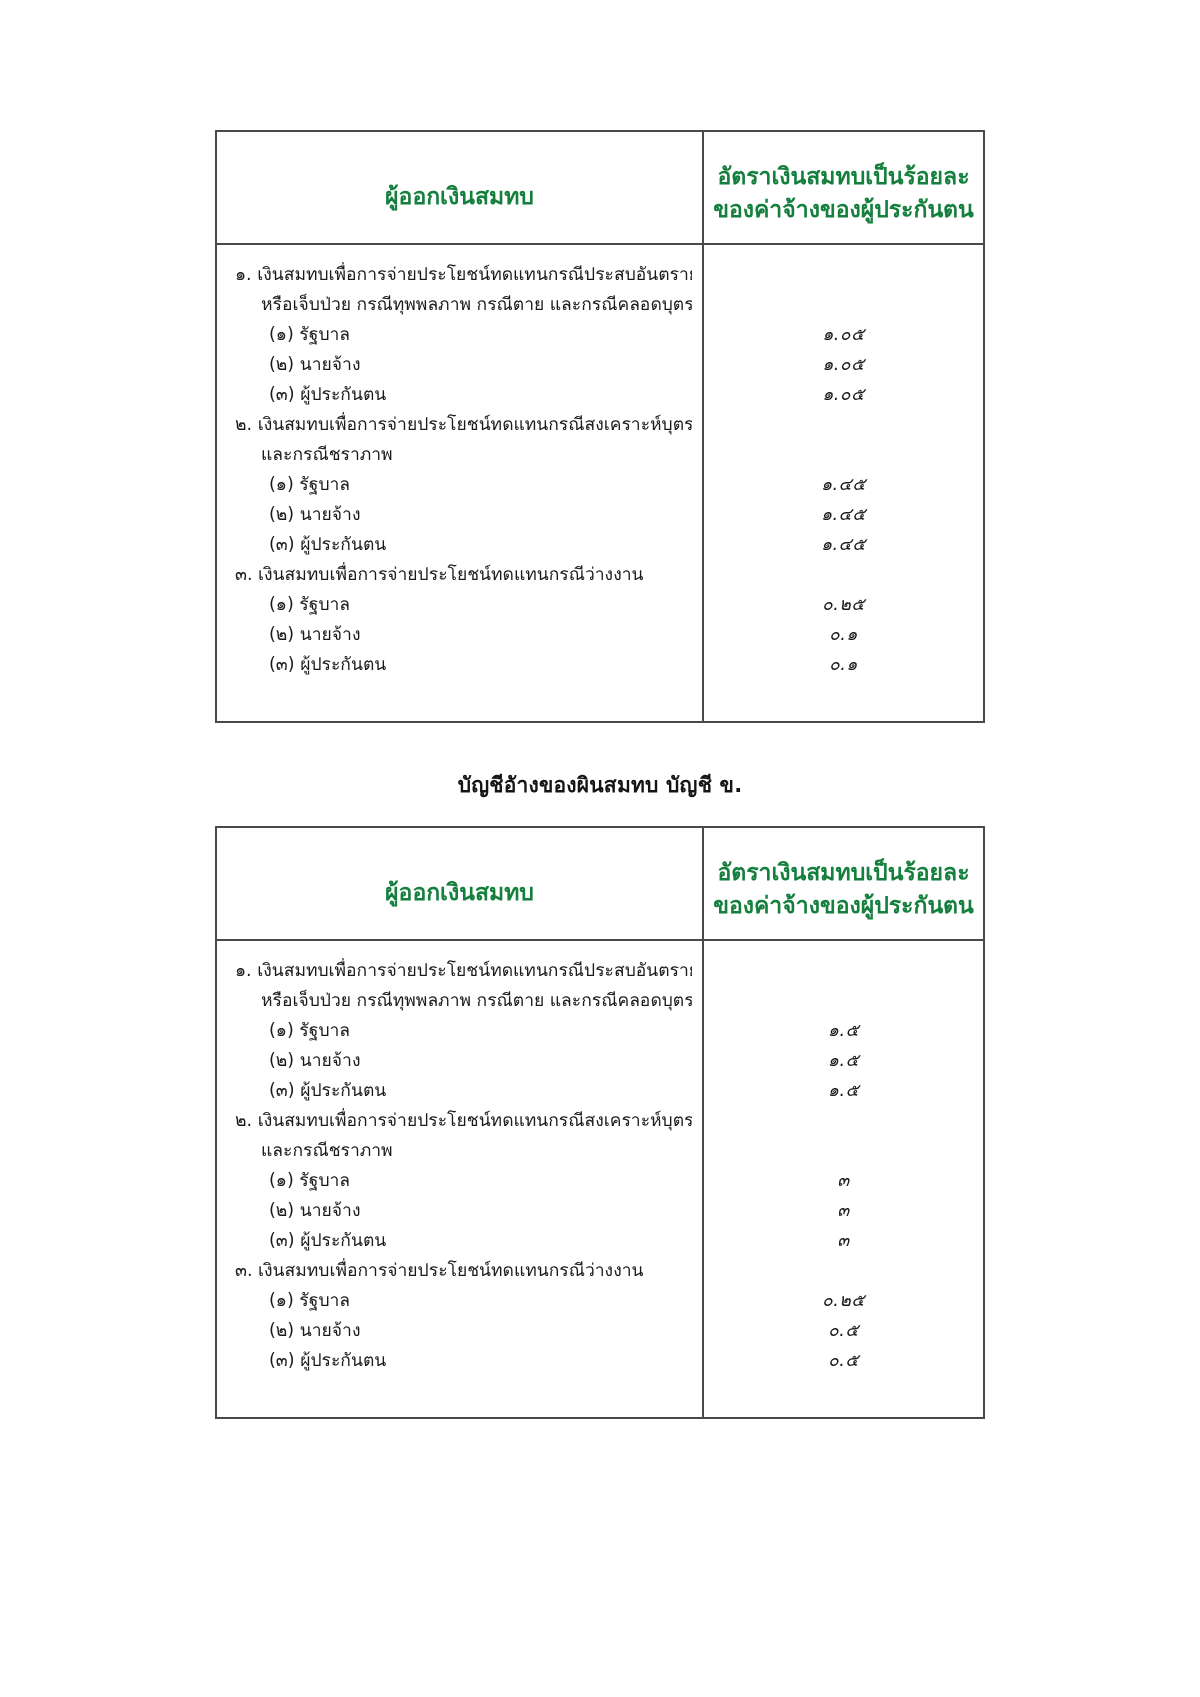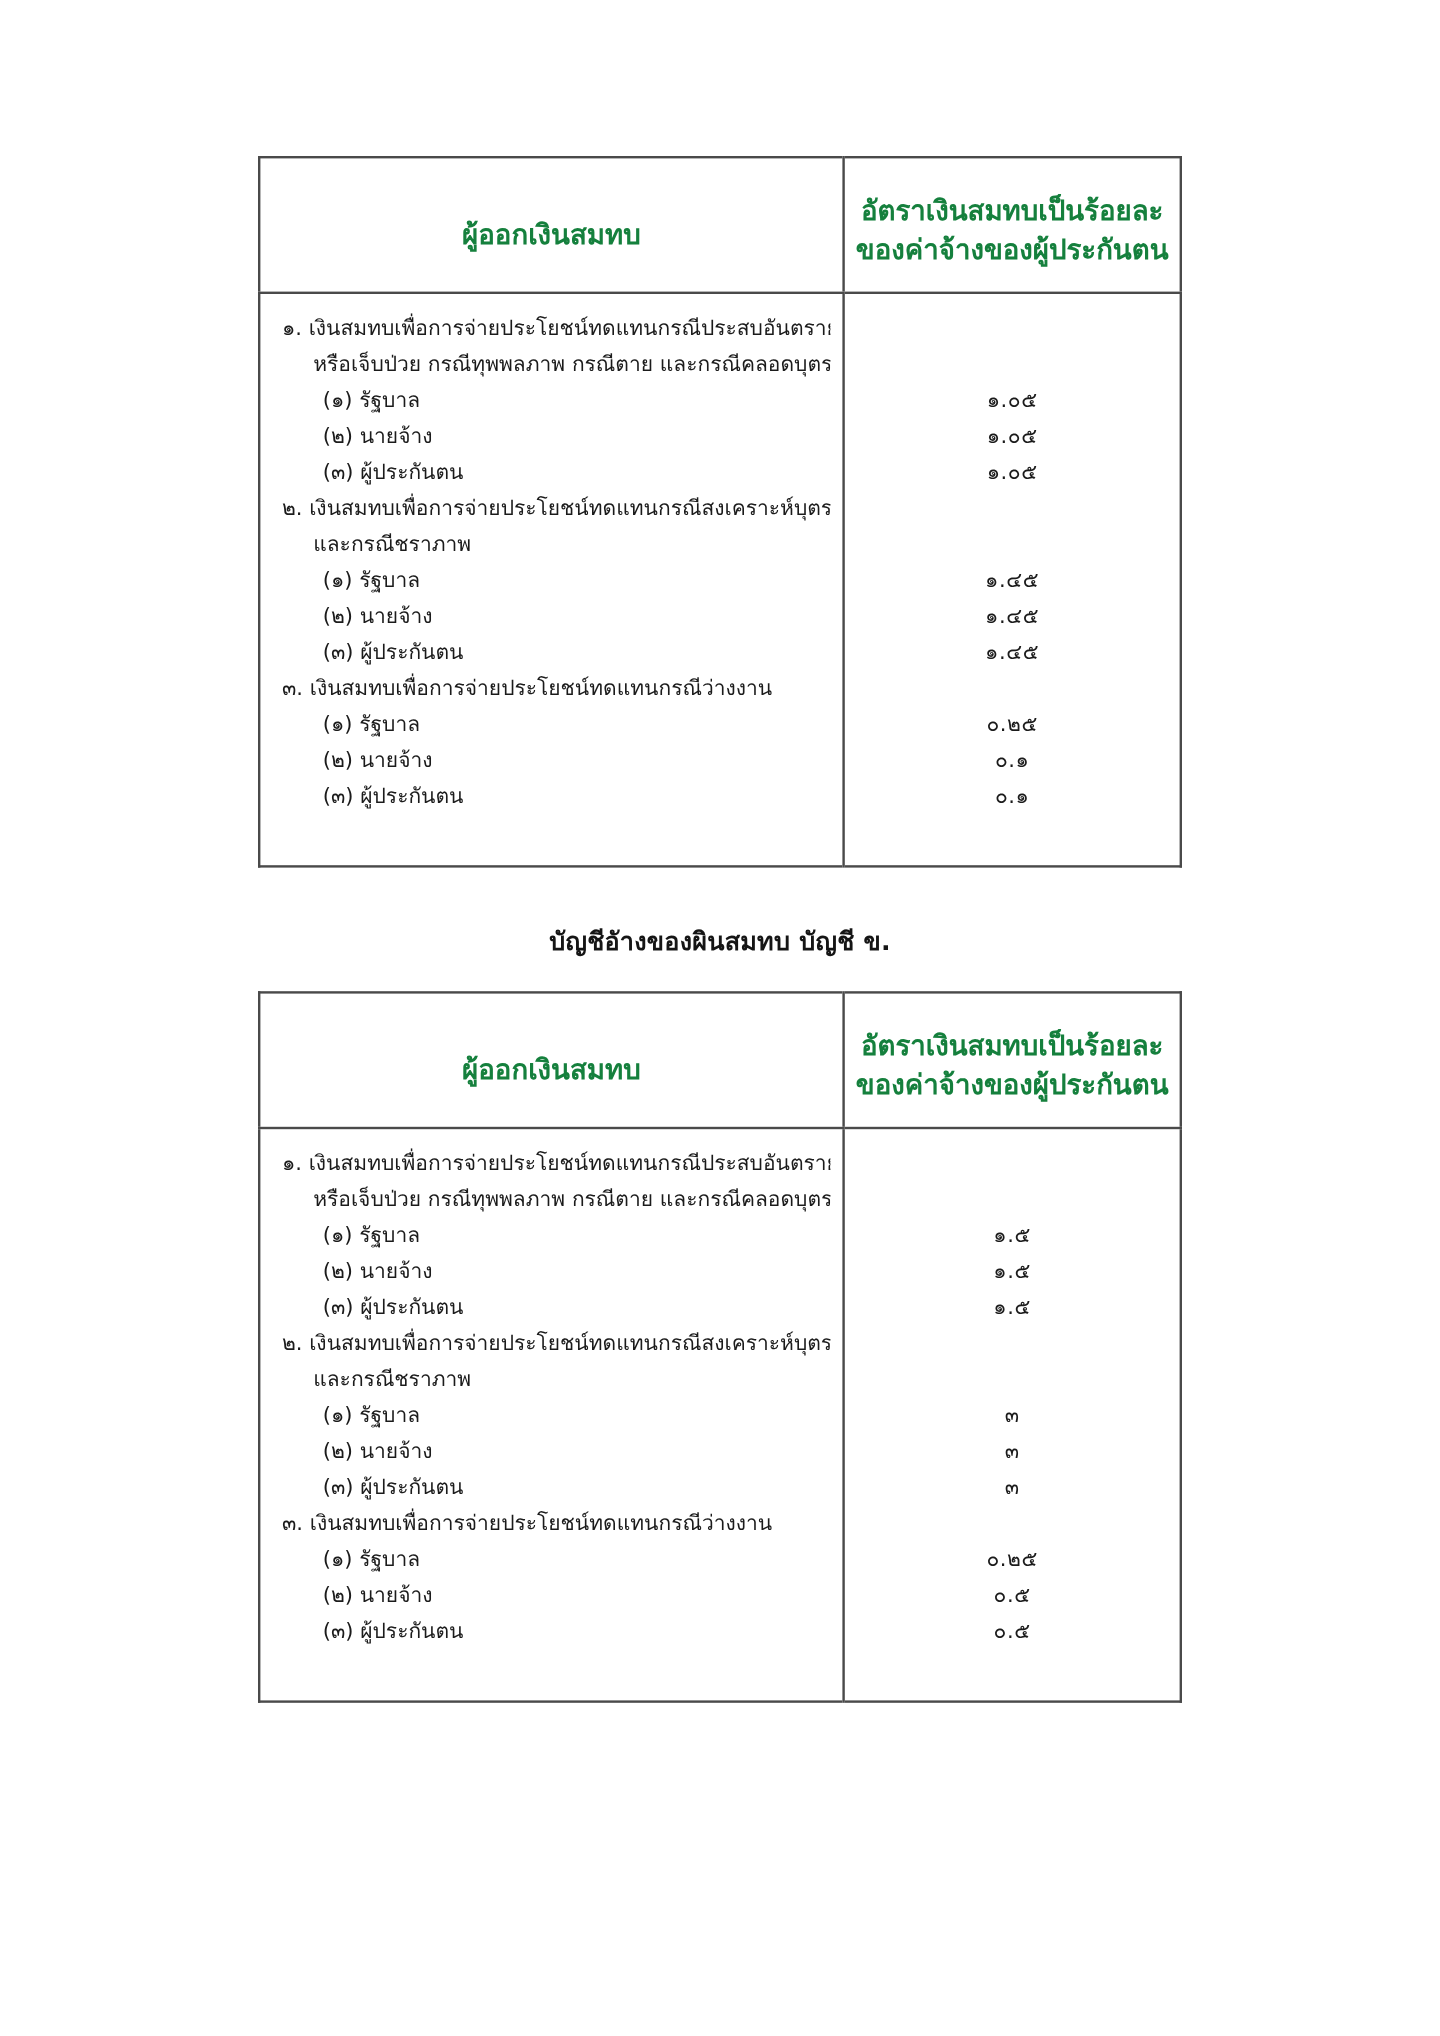--- a/index.html
+++ b/index.html
@@ -73,20 +73,21 @@
     padding: 0;
   }
   .body-row td.col-sep {
     border-left: 2px solid #4a4a4a;
   }
   .left-cell {
     padding: 14px 10px 24px 18px;
   }
   .right-cell {
     padding: 14px 10px 24px 10px;
+    font-style: italic;
   }
   .ln {
     font-size: 17.5px;
     line-height: 30px;
     height: 30px;
     color: #1b1b1b;
     white-space: nowrap;
     overflow: hidden;
   }
   .ln.sect {

